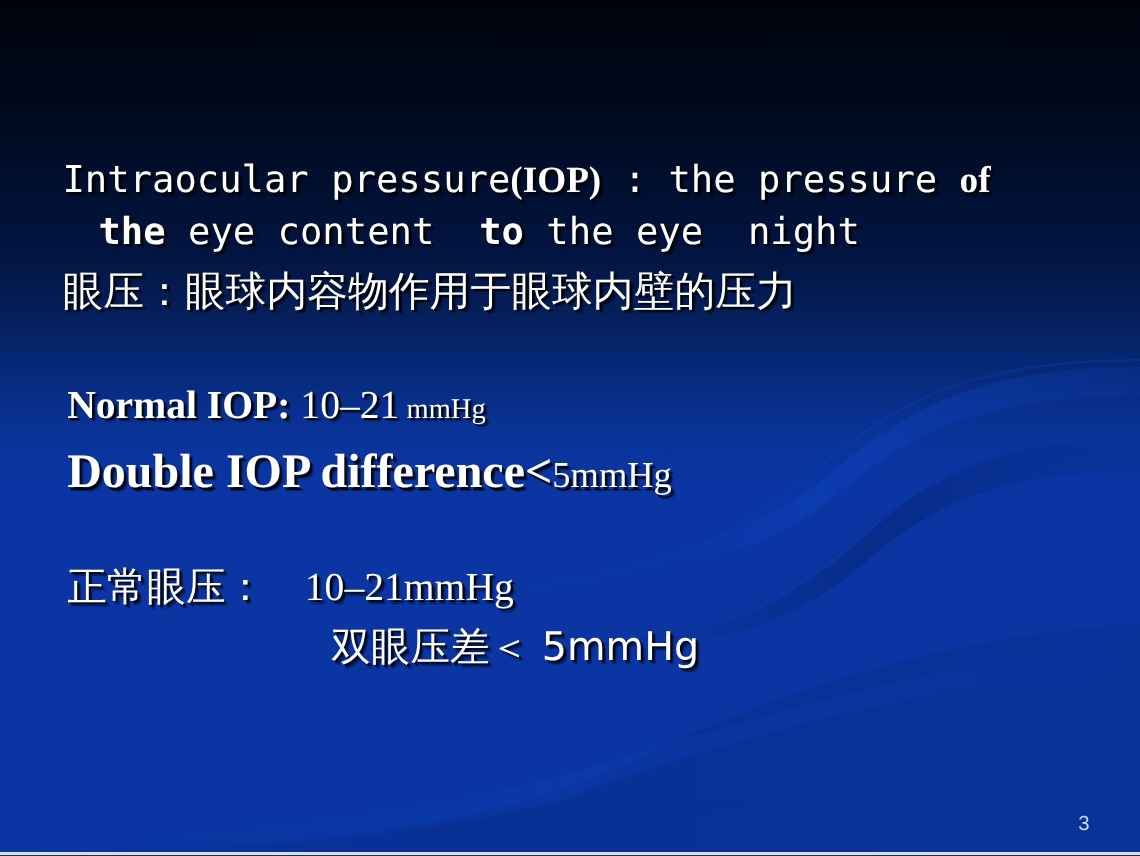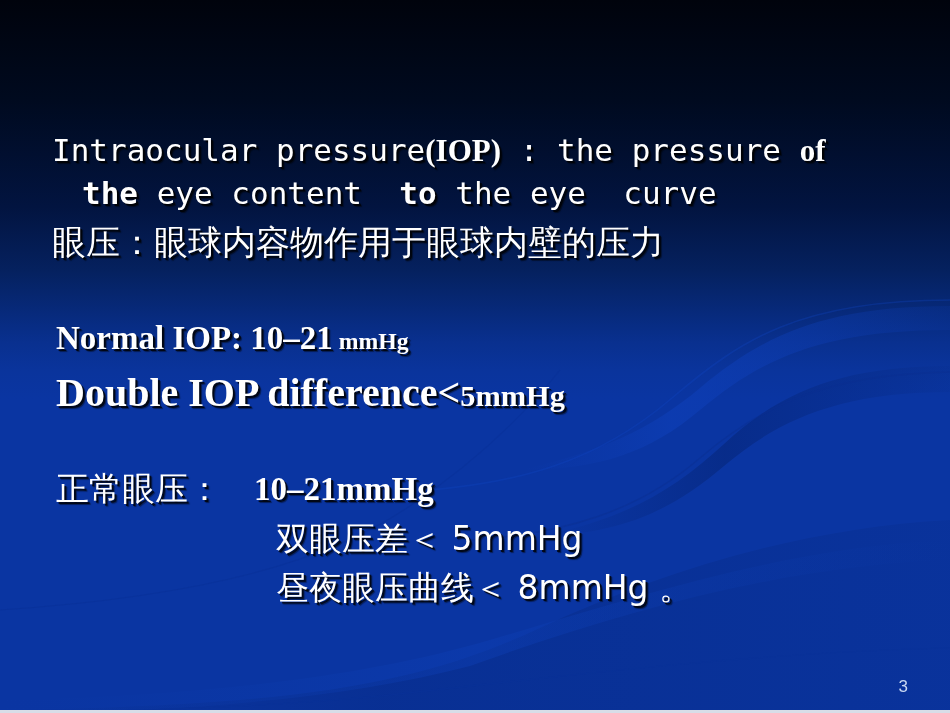--- a/index.html
+++ b/index.html
@@ -57,21 +57,21 @@
     color: #ffffff;
     white-space: pre;
     text-shadow: 2px 2px 0 rgba(0,0,0,0.75), 3px 3px 1px rgba(0,0,0,0.45);
     letter-spacing: 0;
   }
 
   
   .mono      { font-family: "DejaVu Sans Mono", "Liberation Mono", monospace; font-weight: 400; }
   .mono-b    { font-family: "DejaVu Sans Mono", "Liberation Mono", monospace; font-weight: 700; }
   .serif-b   { font-family: "Liberation Serif", "DejaVu Serif", serif; font-weight: 700; }
-  .serif-r   { font-family: "Liberation Serif", "DejaVu Serif", serif; font-weight: 700; }
+  .serif-r   { font-family: "Liberation Serif", "DejaVu Serif", serif; font-weight: 400; }
   .cjk       { font-family: "DejaVu Sans", "Liberation Sans", sans-serif; font-weight: 400; }
 
   #l1 { left: 52px;  top: 132px; font-size: 31px; }
   #l2 { left: 82px;  top: 175px; font-size: 31px; }
   #l3 { left: 52px;  top: 220px; font-size: 34px; }
 
   #l4 { left: 56px;  top: 320px; font-size: 33px; }
   #l5 { left: 56px;  top: 369px; font-size: 40px; }
   #l6 { left: 56px;  top: 418px; font-size: 33px; }
   #l7 { left: 56px;  top: 467px; font-size: 33px; }
@@ -135,34 +135,33 @@
     <path d="M 950,300 C 800,300 740,340 672,398 C 600,460 520,486 400,492" fill="none" stroke="#1247c4" stroke-opacity="0.30" stroke-width="1.6"></path>
     <path d="M 950,372 C 820,374 756,410 700,458 C 640,510 566,534 470,540" fill="none" stroke="#0a2f90" stroke-opacity="0.45" stroke-width="1.4"></path>
     <path d="M 560,370 C 520,420 470,466 410,506 C 330,560 210,596 0,610" fill="none" stroke="#0a2f92" stroke-opacity="0.35" stroke-width="1.2"></path>
     <path d="M 950,648 C 760,652 560,676 380,696 C 250,708 120,712 0,713" fill="none" stroke="#0b3398" stroke-opacity="0.40" stroke-width="1.2"></path>
   </svg>
 
   <div id="content">
 
     <div class="line" id="l1"><span class="mono">Intraocular pressure</span><span class="serif-b">(IOP)</span><span class="mono"> : the pressure </span><span class="serif-b">of</span></div>
 
-    <div class="line" id="l2"><span class="mono-b">the</span><span class="mono"> eye content  </span><span class="mono-b">to</span><span class="mono"> the eye  curve</span></div>
+    <div class="line" id="l2"><span class="mono-b">the</span><span class="mono"> eye content  </span><span class="mono-b">to</span><span class="mono"> the eye  night</span></div>
 
     <div class="line cjk" id="l3">眼压：眼球内容物作用于眼球内壁的压力</div>
 
     <div class="line" id="l4"><span class="serif-b">Normal IOP:</span><span class="serif-r"> 10–21</span><span class="serif-r sm"> mmHg</span></div>
 
     <div class="line" id="l5"><span class="serif-b">Double IOP difference</span><span class="serif-b">&lt;</span><span class="serif-r smr">5mmHg</span></div>
 
 
     <div class="line" id="l7"><span class="cjk">正常眼压：</span><span class="serif-r">    10–21mmHg</span></div>
 
     <div class="line cjk" id="l8">双眼压差＜ 5mmHg</div>
 
-    <div class="line cjk" id="l9">昼夜眼压曲线＜ 8mmHg 。</div>
 
   </div>
 
   <div id="bottom-edge"></div>
 
   <div id="page-number">3</div>
 
 </div>
 
 </body></html>

